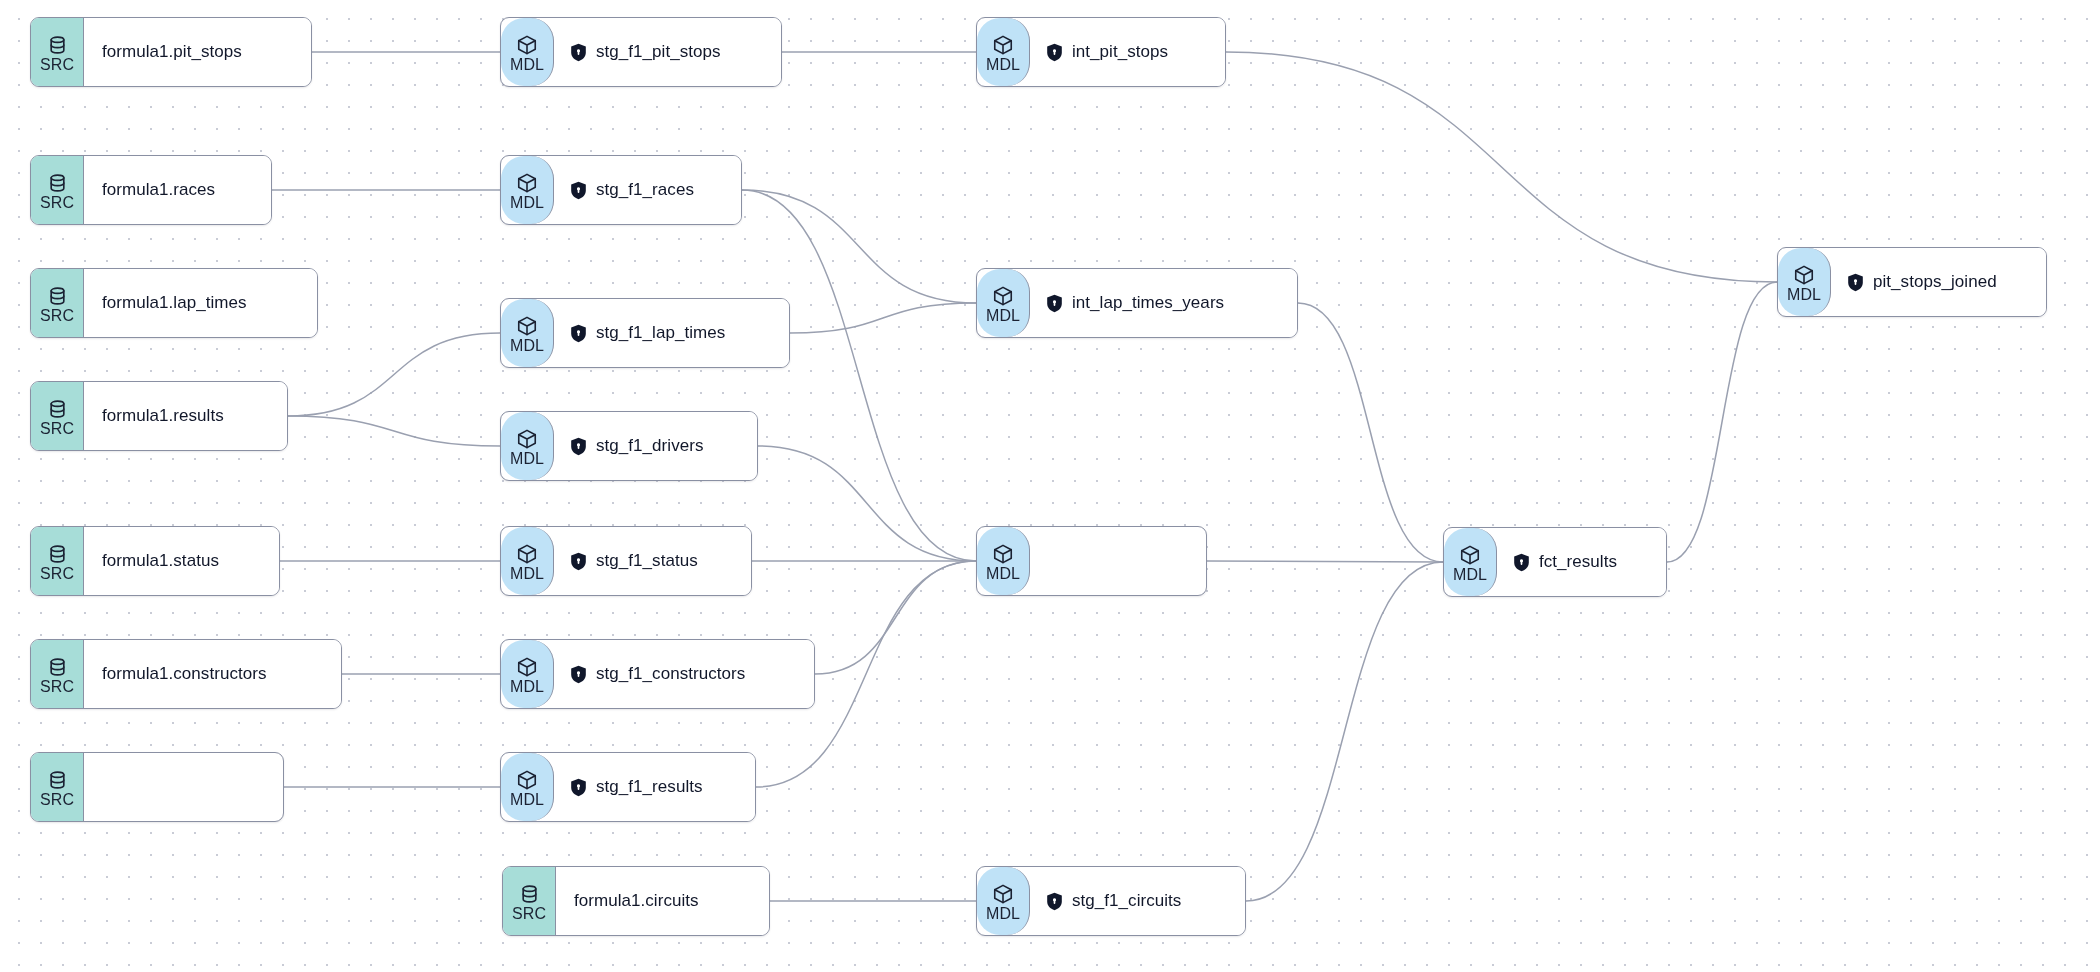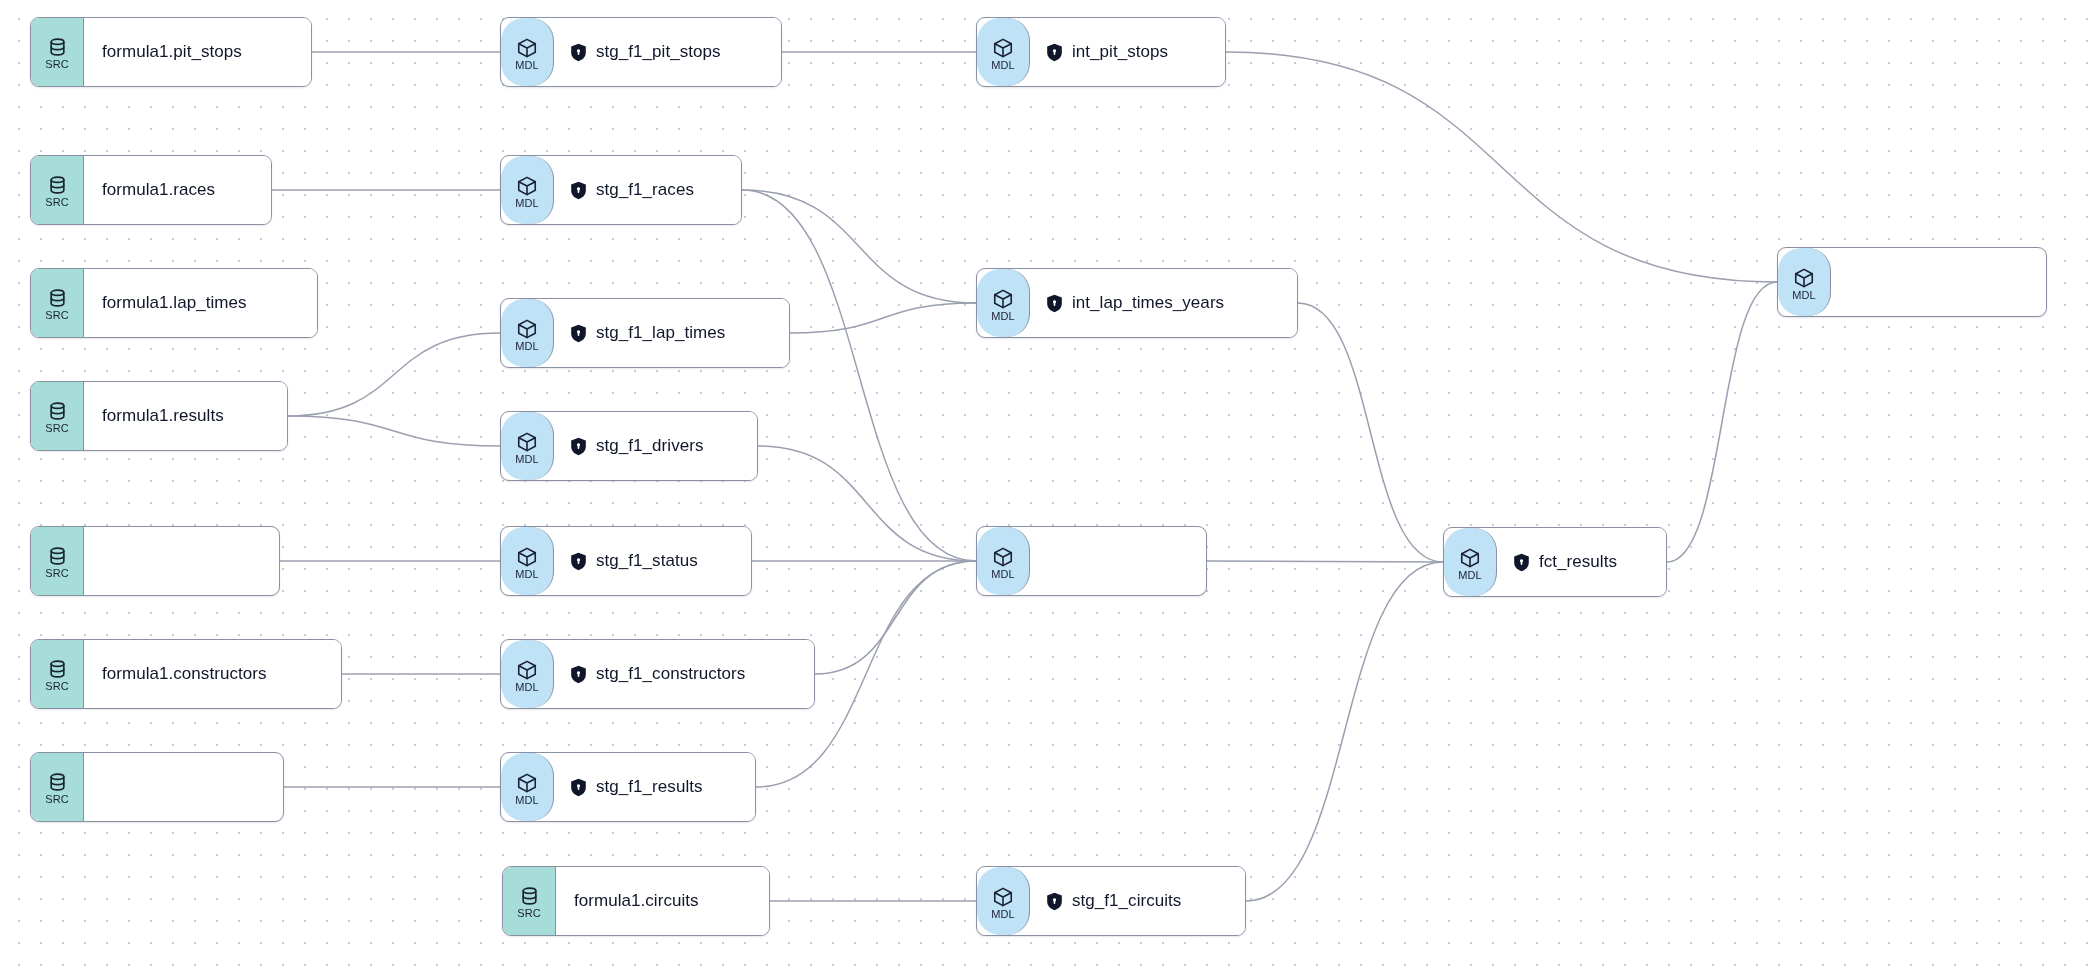--- a/index.html
+++ b/index.html
@@ -65,21 +65,21 @@
 
   .node.src .node-badge { background: #a7ddd8; }
   .node.mdl .node-badge { background: #bfe2f7; border-radius: 23px; }
 
   .badge-icon {
     display: block;
     line-height: 0;
   }
 
   .badge-text {
-    font-size: 11px;
+    font-size: 16px;
     line-height: 1;
     color: #1b2233;
     letter-spacing: 0.1px;
     font-family: "Liberation Sans", sans-serif;
   }
 
   .node-body {
     flex: 1;
     display: flex;
     align-items: center;
@@ -181,20 +181,23 @@
       </div>
       <div class="node src" style="left: 30px; top: 526px; width: 250px;">
         <div class="node-badge">
           <span class="badge-icon"><svg width="21" height="21" viewBox="0 0 24 24" fill="none" stroke="#1b2233" stroke-width="1.9" stroke-linecap="round">
               <ellipse cx="12" cy="5.5" rx="7.2" ry="3"></ellipse>
               <path d="M4.8 5.5v6c0 1.66 3.22 3 7.2 3s7.2-1.34 7.2-3v-6"></path>
               <path d="M4.8 11.5v6c0 1.66 3.22 3 7.2 3s7.2-1.34 7.2-3v-6"></path>
             </svg></span>
           <span class="badge-text">SRC</span>
         </div>
+        <div class="node-body">
+          <span class="node-label">formula1.status</span>
+        </div>
       </div>
       <div class="node src" style="left: 30px; top: 639px; width: 312px;">
         <div class="node-badge">
           <span class="badge-icon"><svg width="21" height="21" viewBox="0 0 24 24" fill="none" stroke="#1b2233" stroke-width="1.9" stroke-linecap="round">
               <ellipse cx="12" cy="5.5" rx="7.2" ry="3"></ellipse>
               <path d="M4.8 5.5v6c0 1.66 3.22 3 7.2 3s7.2-1.34 7.2-3v-6"></path>
               <path d="M4.8 11.5v6c0 1.66 3.22 3 7.2 3s7.2-1.34 7.2-3v-6"></path>
             </svg></span>
           <span class="badge-text">SRC</span>
         </div>
@@ -410,16 +413,23 @@
           <span class="node-label">fct_results</span>
         </div>
       </div>
       <div class="node mdl" style="left: 1777px; top: 247px; width: 270px;">
         <div class="node-badge">
           <span class="badge-icon"><svg width="22" height="22" viewBox="0 0 24 24" fill="none" stroke="#1b2233" stroke-width="1.75" stroke-linejoin="round" stroke-linecap="round">
               <path d="M12 2.6 21 7.3v9.4L12 21.4 3 16.7V7.3Z"></path>
               <path d="M3 7.3 12 12l9-4.7M12 12v9.4"></path>
             </svg></span>
           <span class="badge-text">MDL</span>
+        </div>
+        <div class="node-body">
+          <span class="shield-icon"><svg width="17" height="19" viewBox="0 0 20 22">
+              <path d="M10 0.8 18.6 4v7.1c0 5-3.6 8.6-8.6 10.1C5 19.7 1.4 16.1 1.4 11.1V4Z" fill="#10172b"></path>
+              <path d="M10 7.2a1.85 1.85 0 0 0-1 3.42V12.9a1 1 0 0 0 2 0v-2.28A1.85 1.85 0 0 0 10 7.2Z" fill="#ffffff"></path>
+            </svg></span>
+          <span class="node-label">pit_stops_joined</span>
         </div>
       </div>
     </div>
 </div>
 
 </body></html>

